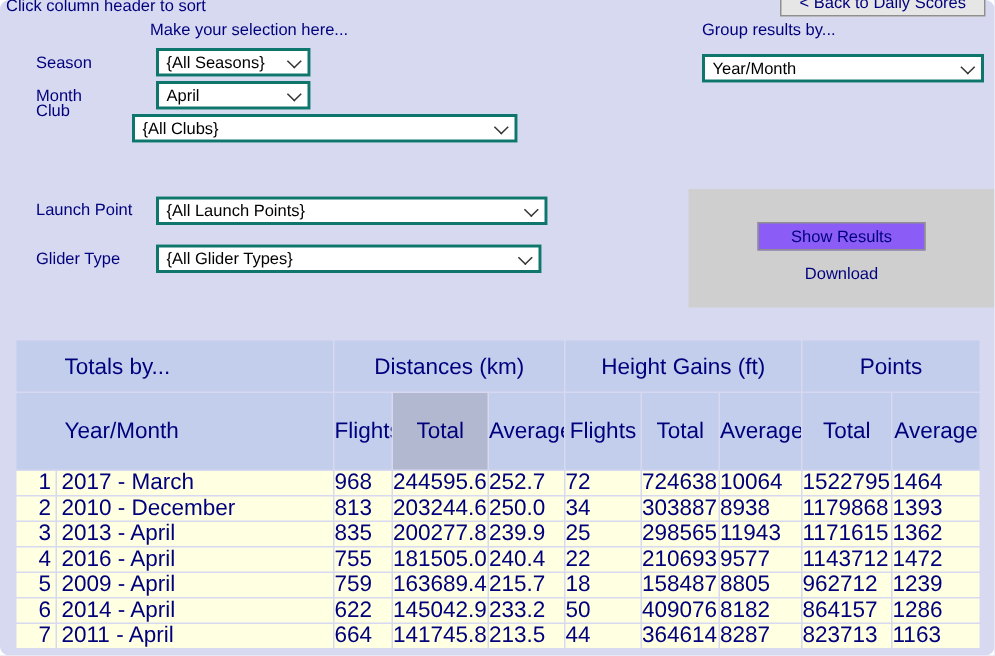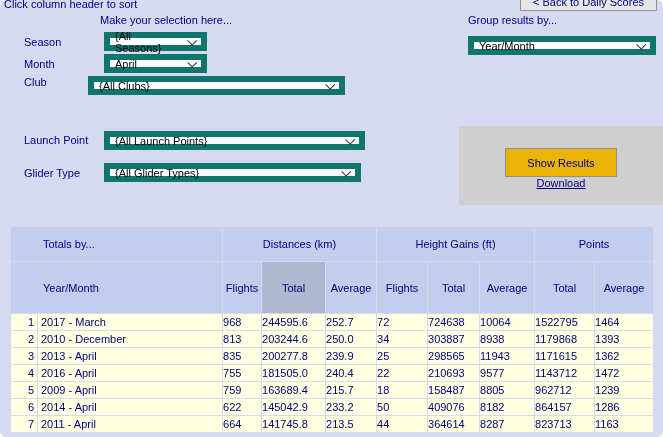--- a/index.html
+++ b/index.html
@@ -6,35 +6,35 @@
   body{font-family:"Liberation Sans",sans-serif;font-size:11px;}
   .page{position:relative;width:663px;height:437px;background:#d7d9f0;overflow:hidden;color:#00007d;border-radius:6px;}
 
   .txt{position:absolute;white-space:nowrap;}
 
   
   .btn{font-family:"Liberation Sans",sans-serif;font-size:11px;color:#00007d;background:#e6e6e6;
        border:1px solid #8f8f8f;box-sizing:border-box;cursor:pointer;}
   .back-btn{position:absolute;top:-12px;right:6px;height:23px;padding:0 12px 2px;
             display:flex;align-items:flex-end;justify-content:center;}
-  .show-btn{position:absolute;left:46px;top:22px;width:112px;height:29px;background:#eab308;}
+  .show-btn{position:absolute;left:46px;top:22px;width:112px;height:19px;background:#8b5cf6;}
 
   
-  .sel{position:absolute;height:19px;background:#ffffff;border:6px solid #0f766e;box-sizing:border-box;
+  .sel{position:absolute;height:19px;background:#ffffff;border:2px solid #0f766e;box-sizing:border-box;
        display:flex;align-items:center;justify-content:space-between;padding:0 6px 0 5px;color:#000;cursor:pointer;}
   .chev{width:6px;height:6px;border-right:1.5px solid #333;border-bottom:1.5px solid #333;
         transform:rotate(45deg) translateY(-1px);flex:none;margin-left:8px;}
 
   .action-panel{position:absolute;left:459px;top:126px;width:204px;height:79px;background:#cfcfcf;}
   .download{position:absolute;left:0;right:0;top:51px;text-align:center;color:#00007d;
-            text-decoration:underline;cursor:pointer;}
+            cursor:pointer;}
 
   
   .results{position:absolute;left:10px;top:226px;width:644px;border-collapse:separate;border-spacing:1px;
-           table-layout:fixed;font-size:11px;color:#00007d;}
+           table-layout:fixed;font-size:15px;color:#00007d;}
   .results th{background:#c3cdec;font-weight:normal;text-align:center;vertical-align:middle;
               padding:0;overflow:hidden;white-space:nowrap;cursor:pointer;}
   .results th.sorted{background:#b2b8d0;}
   .results th.left-h{text-align:left;padding-left:32px;}
   .results tr.group-row th{height:34px;}
   .results tr.col-row th{height:51px;}
   .results td{background:#ffffe1;height:16px;line-height:16px;padding:0;overflow:hidden;white-space:nowrap;}
   .results td.rank{text-align:right;padding-right:3px;}
   .results td.ym{text-align:left;padding-left:3px;}
   .results td.num{text-align:left;padding-right:6px;}
@@ -55,21 +55,21 @@
     <span>{All Seasons}</span>
     <span class="chev"></span>
   </div>
 
   <div class="txt" style="left:24px;top:58px;">Month</div>
   <div class="sel" style="left:104px;top:54px;width:103px;">
     <span>April</span>
     <span class="chev"></span>
   </div>
 
-  <div class="txt" style="left:24px;top:76px;text-align:right;">Club</div>
+  <div class="txt" style="left:24px;top:68px;text-align:right;">Club</div>
   <div class="sel" style="left:88px;top:76px;width:257px;">
     <span>{All Clubs}</span>
     <span class="chev"></span>
   </div>
 
   <div class="txt" style="left:24px;top:134px;">Launch Point</div>
   <div class="sel" style="left:104px;top:131px;width:261px;gap:17px;">
     <span>{All Launch Points}</span>
     <span class="chev"></span>
   </div>

